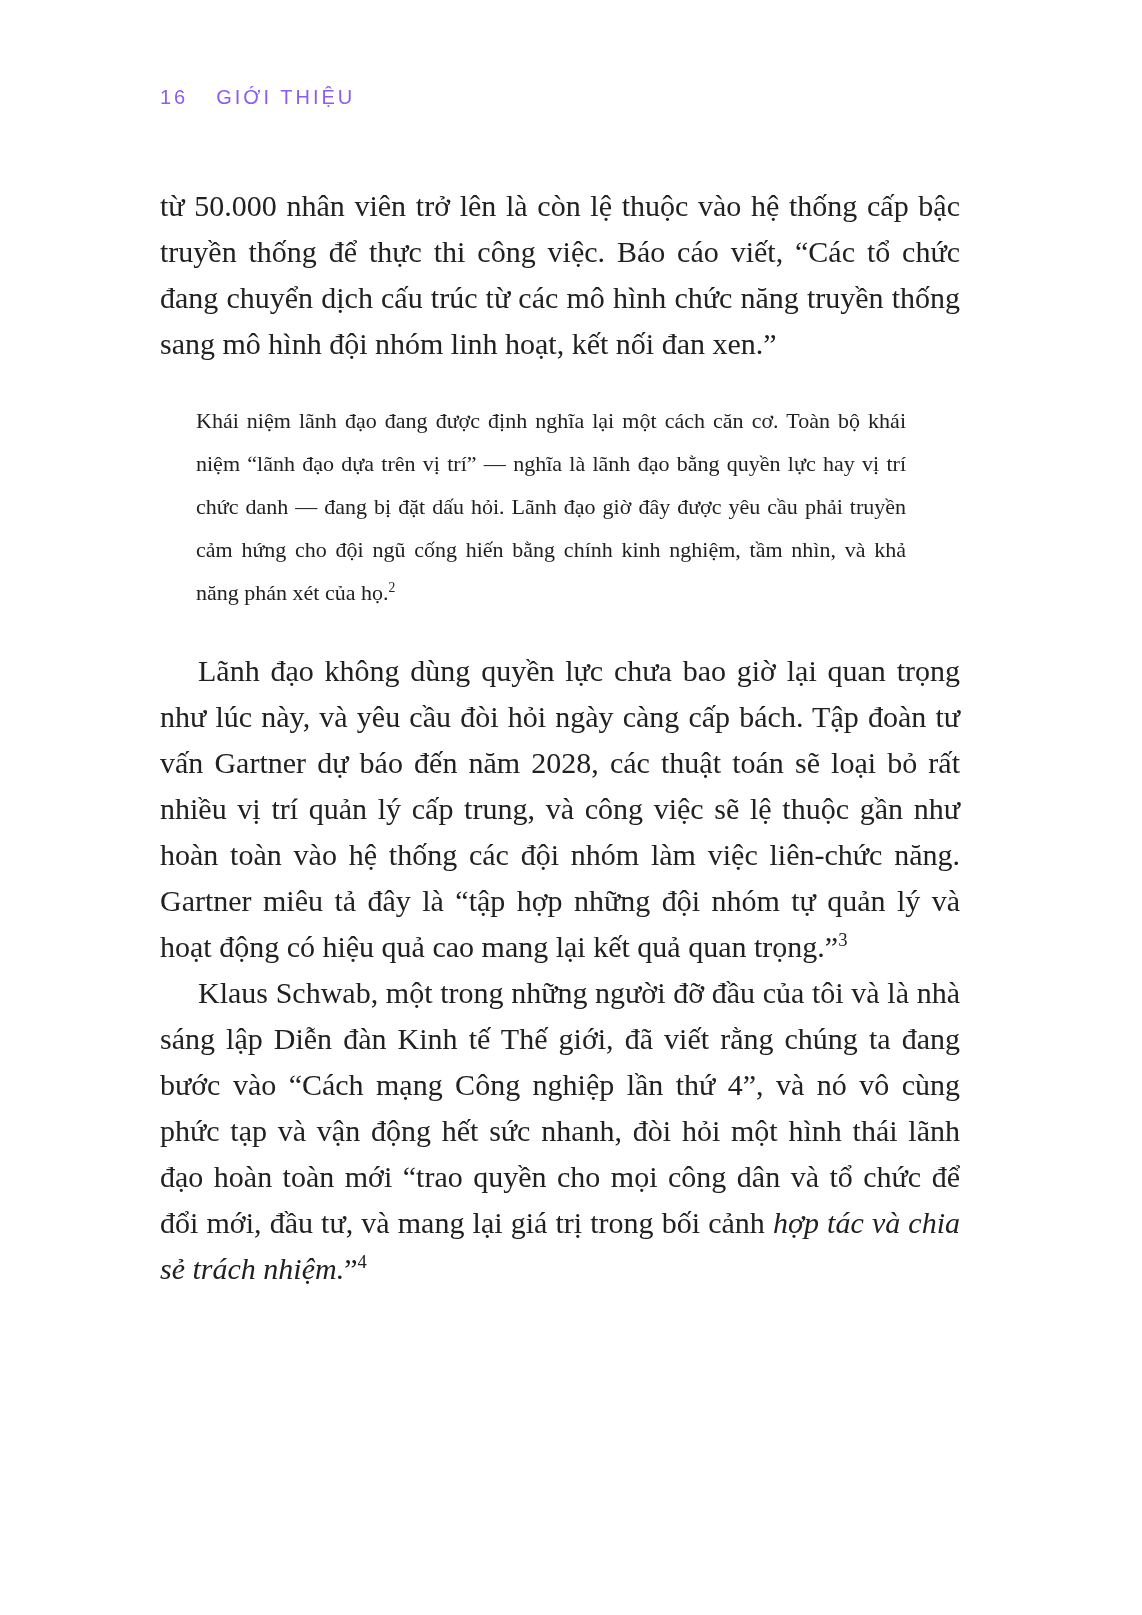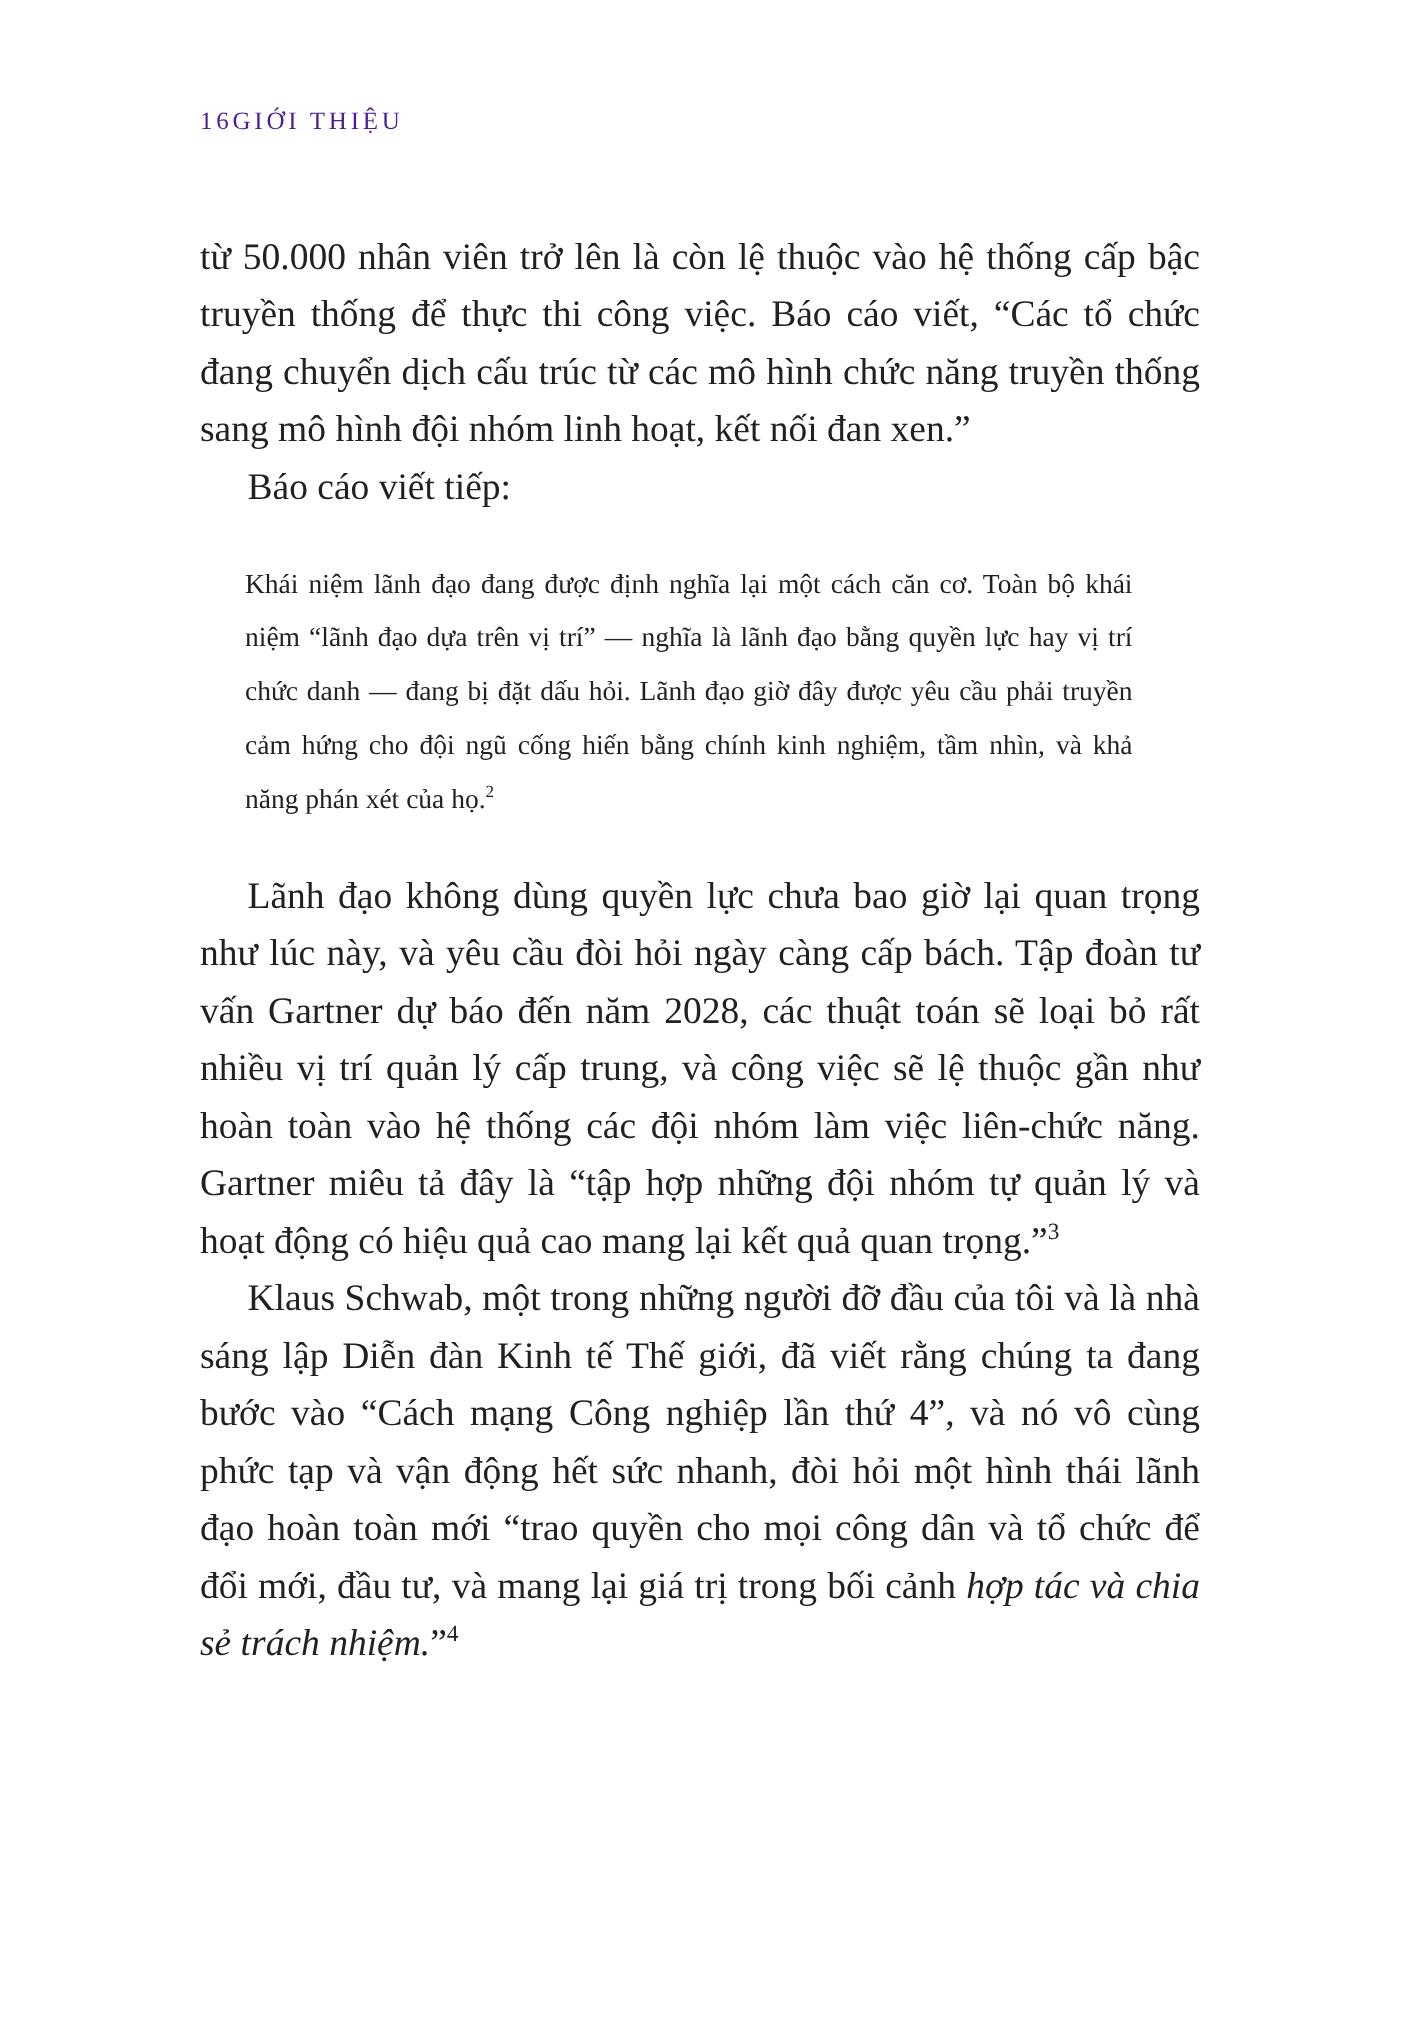--- a/index.html
+++ b/index.html
@@ -11,26 +11,27 @@
     color: #1e1e1e;
     overflow: hidden;
   }
   .page {
     width: 1142px;
     height: 1615px;
     background: #ffffff;
     padding: 86px 182px 40px 160px;
   }
   .running-header {
-    font-family: Liberation Serif, serif;
+    font-family: Liberation Sans, sans-serif;
     font-size: 20px;
     letter-spacing: 3px;
-    color: #4c1d95;
+    color: #8b5cf6;
     display: flex;
     align-items: baseline;
+    gap: 28px;
   }
   .page-body {
     margin-top: 74px;
     font-size: 30px;
     line-height: 46px;
     text-align: justify;
     color: #212121;
   }
   .page-body p { margin: 0; }
   p.body-indent { text-indent: 38px; }
@@ -51,18 +52,17 @@
 </head>
 <body>
 
 <div class="page">
   <header class="running-header">
     <span class="page-number">16</span>
     <span class="running-title">GIỚI THIỆU</span>
   </header>
   <main class="page-body">
       <p class="body-noindent"><span>từ 50.000 nhân viên trở lên là còn lệ thuộc vào hệ thống cấp bậc truyền thống để thực thi công việc. Báo cáo viết, “Các tổ chức đang chuyển dịch cấu trúc từ các mô hình chức năng truyền thống sang mô hình đội nhóm linh hoạt, kết nối đan xen.”</span></p>
-      <p class="body-indent"><span>Báo cáo viết tiếp:</span></p>
       <p class="quote"><span>Khái niệm lãnh đạo đang được định nghĩa lại một cách căn cơ. Toàn bộ khái niệm “lãnh đạo dựa trên vị trí” — nghĩa là lãnh đạo bằng quyền lực hay vị trí chức danh — đang bị đặt dấu hỏi. Lãnh đạo giờ đây được yêu cầu phải truyền cảm hứng cho đội ngũ cống hiến bằng chính kinh nghiệm, tầm nhìn, và khả năng phán xét của họ.</span><sup>2</sup></p>
       <p class="body-indent"><span>Lãnh đạo không dùng quyền lực chưa bao giờ lại quan trọng như lúc này, và yêu cầu đòi hỏi ngày càng cấp bách. Tập đoàn tư vấn Gartner dự báo đến năm 2028, các thuật toán sẽ loại bỏ rất nhiều vị trí quản lý cấp trung, và công việc sẽ lệ thuộc gần như hoàn toàn vào hệ thống các đội nhóm làm việc liên-chức năng. Gartner miêu tả đây là “tập hợp những đội nhóm tự quản lý và hoạt động có hiệu quả cao mang lại kết quả quan trọng.”</span><sup>3</sup></p>
       <p class="body-indent"><span>Klaus Schwab, một trong những người đỡ đầu của tôi và là nhà sáng lập Diễn đàn Kinh tế Thế giới, đã viết rằng chúng ta đang bước vào “Cách mạng Công nghiệp lần thứ 4”, và nó vô cùng phức tạp và vận động hết sức nhanh, đòi hỏi một hình thái lãnh đạo hoàn toàn mới “trao quyền cho mọi công dân và tổ chức để đổi mới, đầu tư, và mang lại giá trị trong bối cảnh </span><em>hợp tác và chia sẻ trách nhiệm.</em><span>”</span><sup>4</sup></p>
     </main>
 </div>
 
 </body></html>

